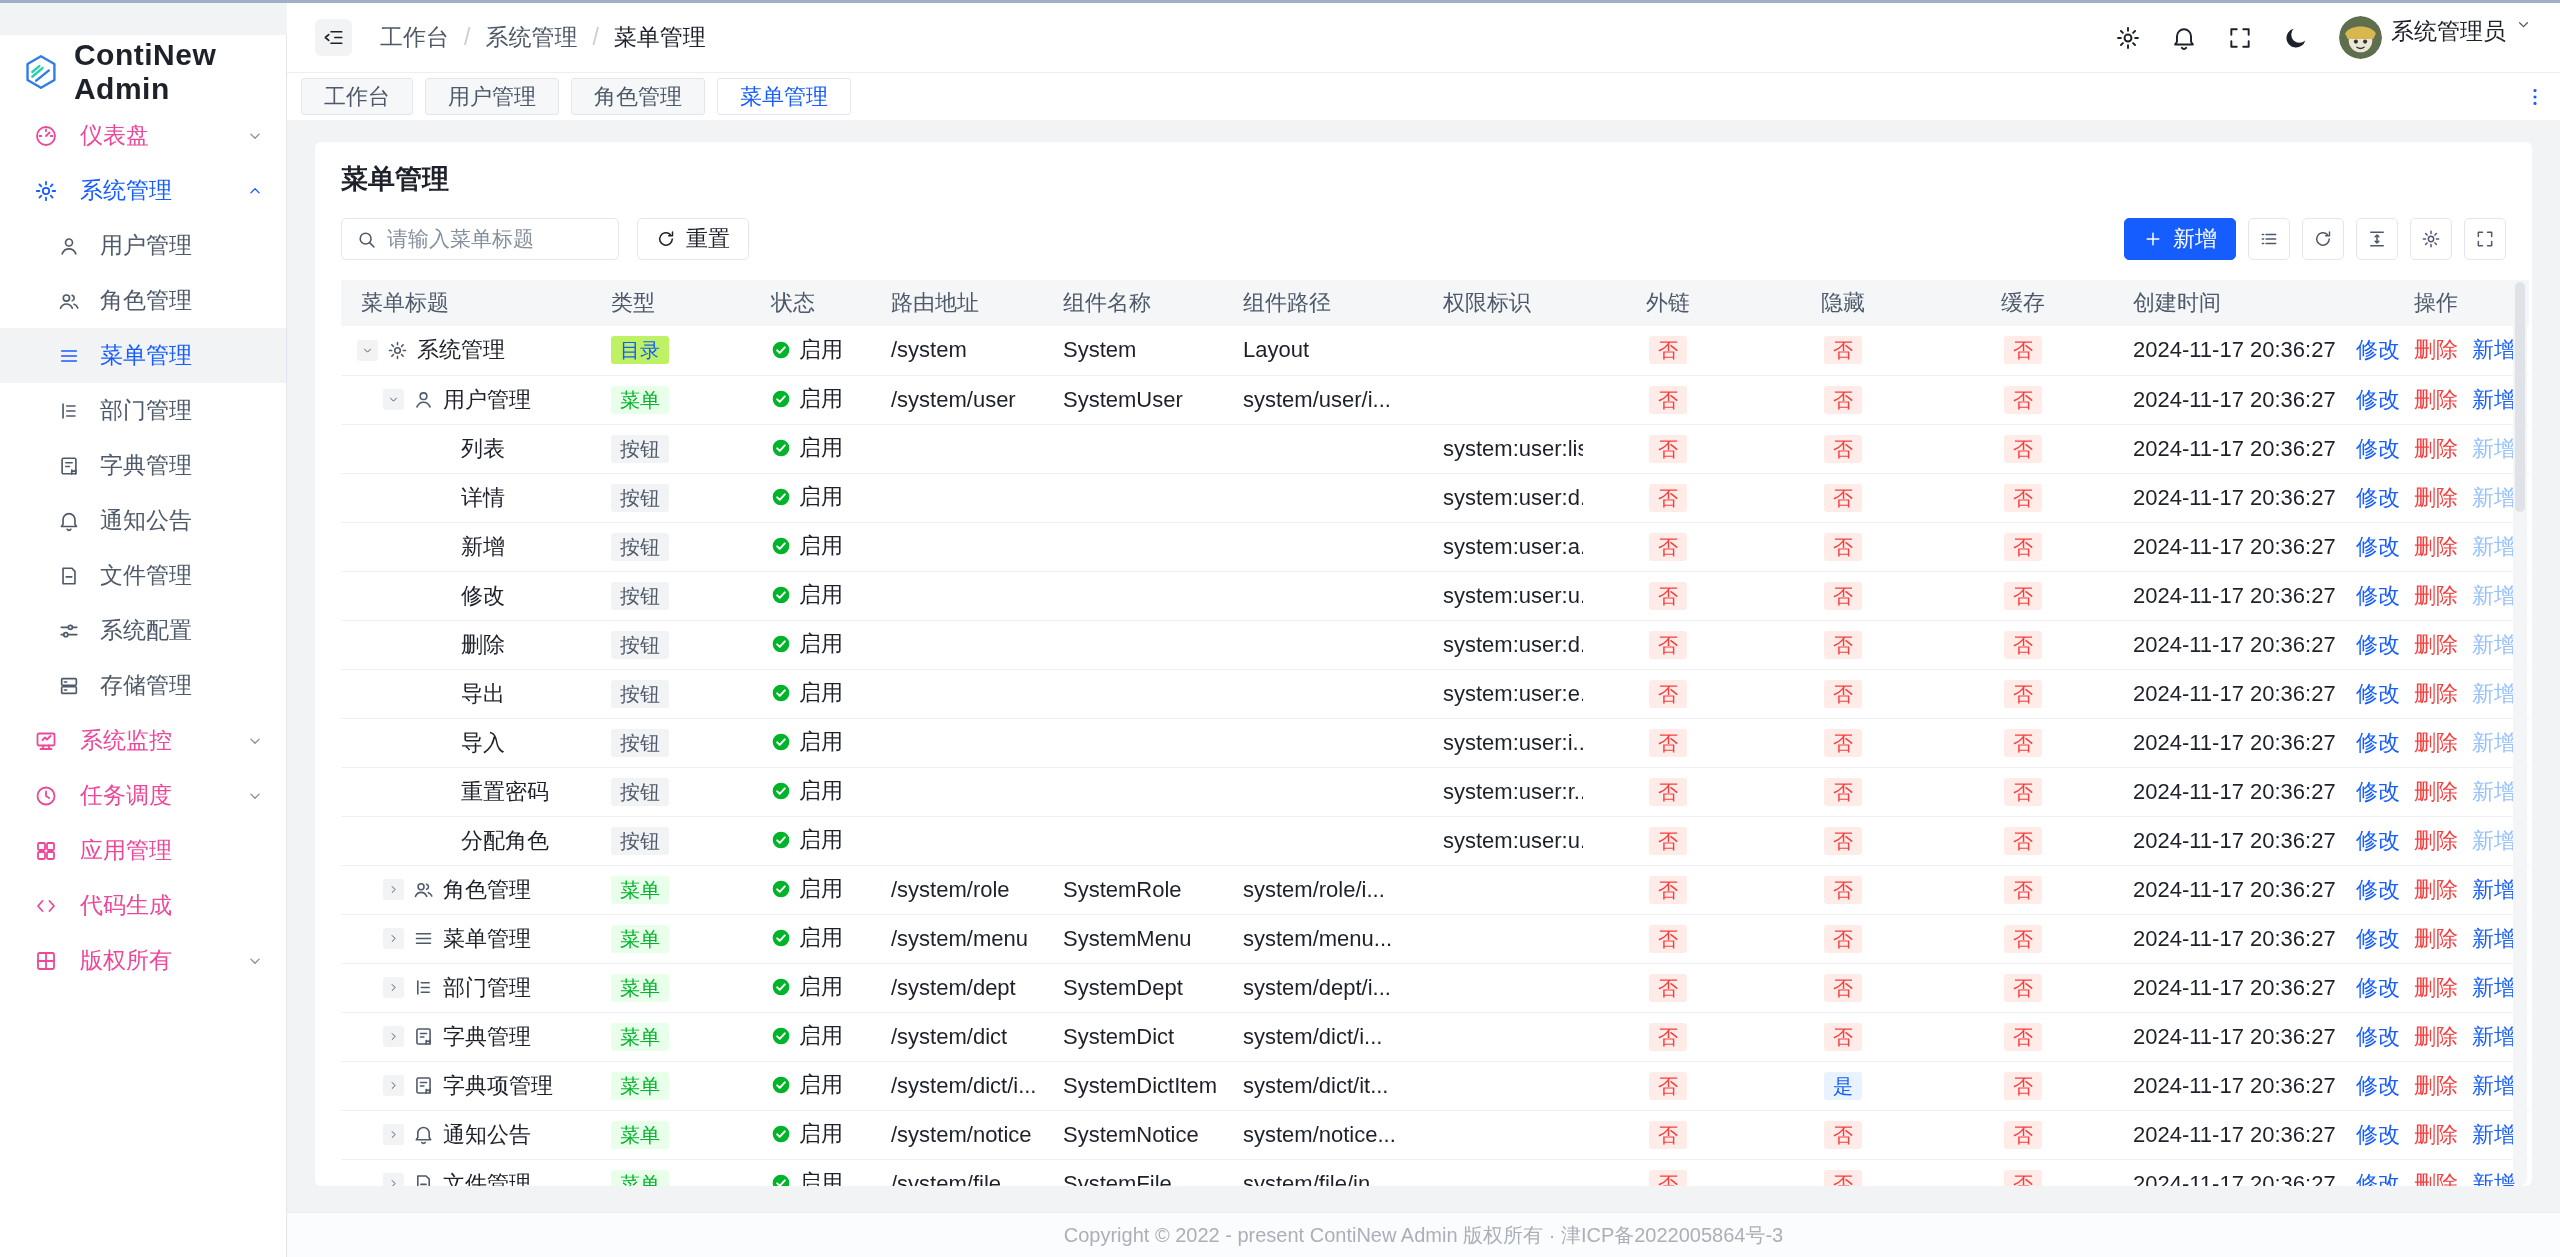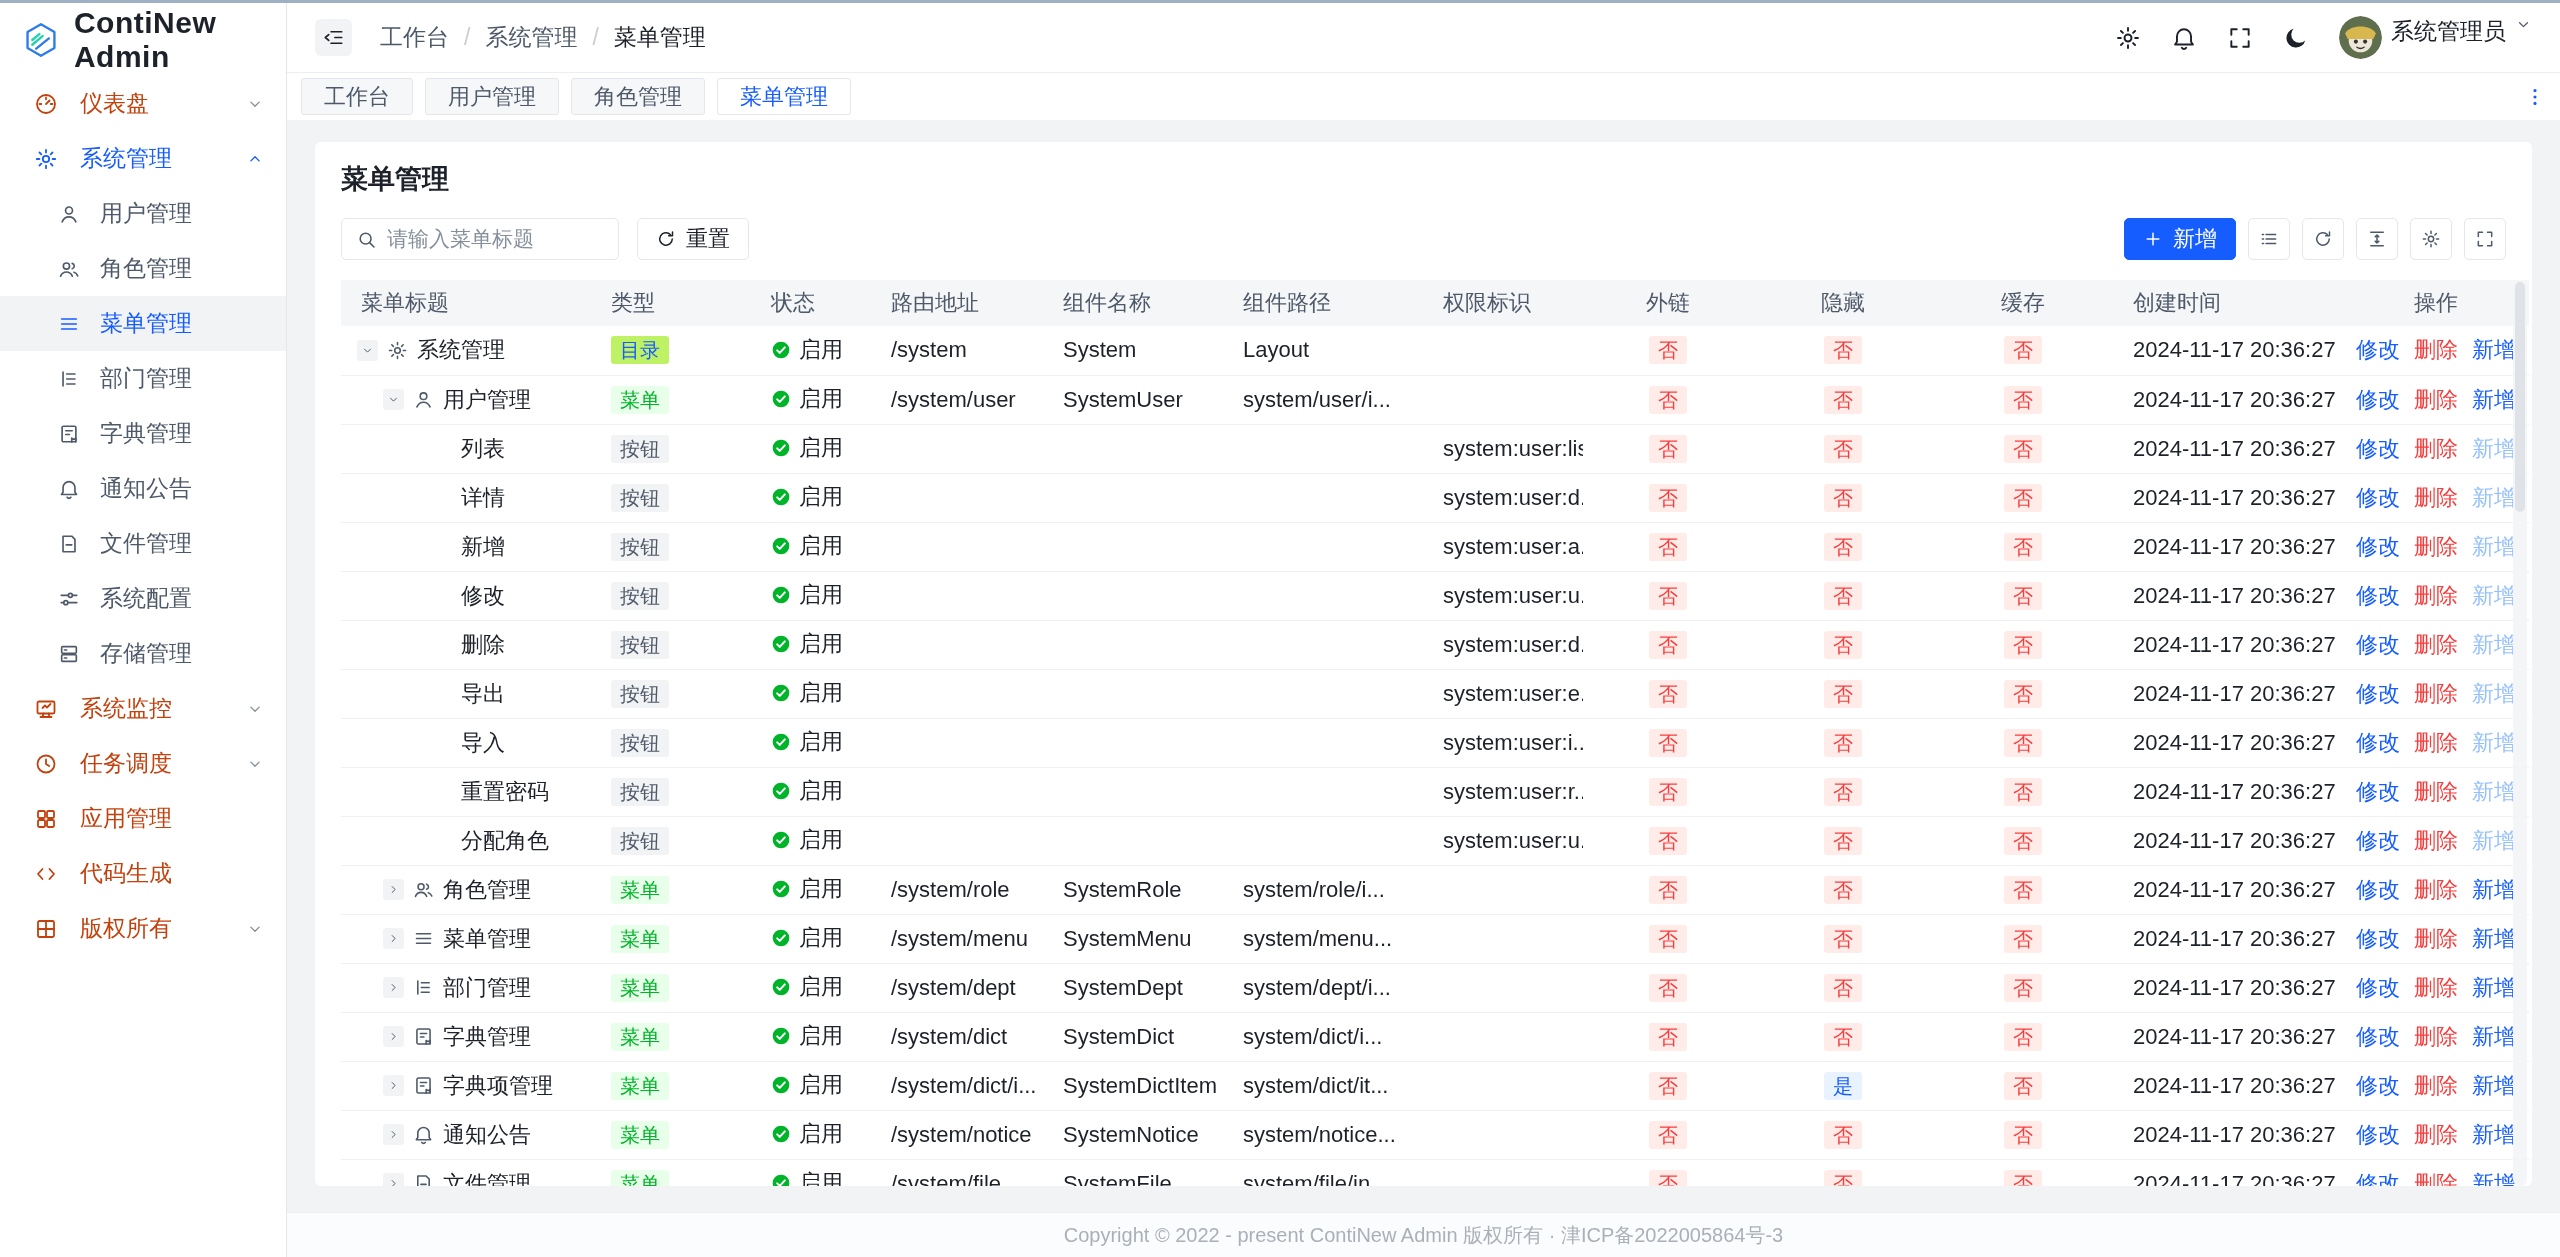--- a/index.html
+++ b/index.html
@@ -2,24 +2,24 @@
 <html><head>
 <meta charset="utf-8">
 <style>
   * { box-sizing: border-box; margin: 0; padding: 0; }
   html,body { width: 2560px; height: 1257px; overflow: hidden; }
   body { font-family: "Liberation Sans", "DejaVu Sans", sans-serif; color:#1d2129; background:#f2f3f5; }
   .top-line { height:3px; background:#9fb0c5; }
   .app { display:flex; height:1254px; }
 
   
-  .sidebar { width:287px; background:#fff; border-right:1px solid #e5e6eb; flex-shrink:0; }
+  .sidebar { width:287px; background:#fff; border-right:1px solid #e5e6eb; flex-shrink:0;margin-top:32px; }
   .logo { height:73px; display:flex; align-items:center; gap:14px; padding-left:22px; }
   .logo-title { font-size:30px; font-weight:700; color:#1d2129; letter-spacing:.5px; }
-  .s-item { height:55px; display:flex; align-items:center; padding:0 22px 0 34px; font-size:23px; color:#c2410c; cursor:pointer; }
+  .s-item { height:55px; display:flex; align-items:center; padding:0 22px 0 34px; font-size:23px; color:#ec4899; cursor:pointer; }
   .s-item .icn { width:24px; height:24px; margin-right:22px; }
   .s-chev { margin-left:auto; width:18px !important; height:18px !important; color:#86909c; margin-right:0 !important; }
   .s-item.parent-active { color:#165dff; }
   .s-item.parent-active .s-chev { color:#165dff; }
   .s-sub { height:55px; display:flex; align-items:center; padding-left:58px; font-size:23px; color:#4e5969; cursor:pointer; }
   .s-sub .icn { width:22px; height:22px; margin-right:20px; }
   .s-sub.active { background:#f2f3f5; color:#165dff; }
   .icn { display:inline-flex; }
   .icn svg { width:100%; height:100%; display:block; }
 

